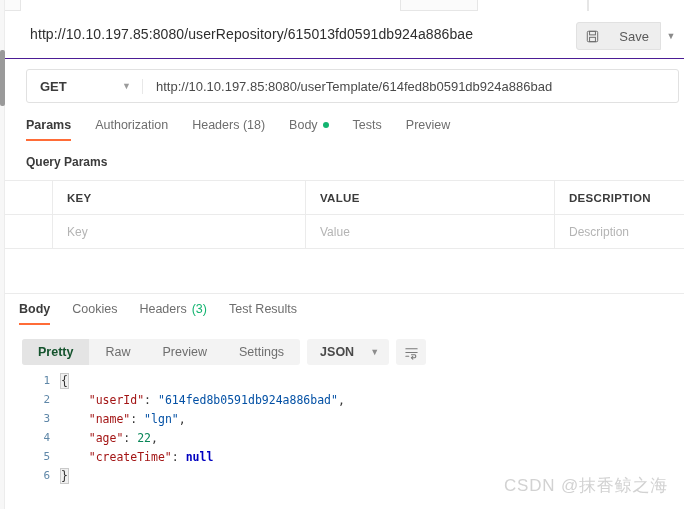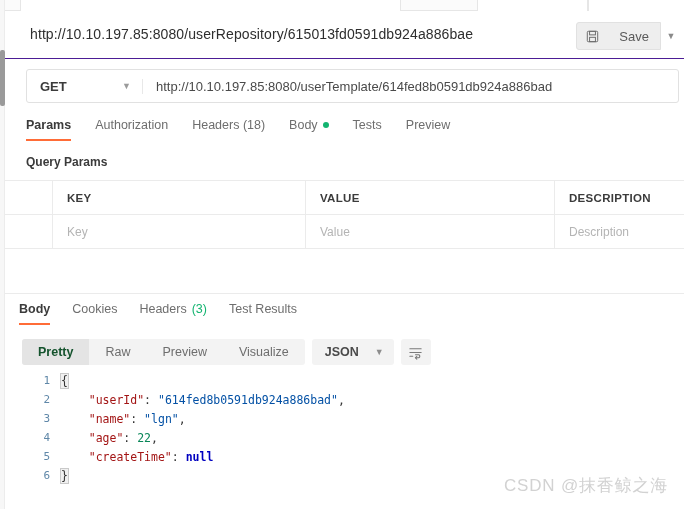--- a/index.html
+++ b/index.html
@@ -348,21 +348,21 @@
       <div class="seg-item active">
         <span>Pretty</span>
       </div>
       <div class="seg-item">
         <span>Raw</span>
       </div>
       <div class="seg-item">
         <span>Preview</span>
       </div>
       <div class="seg-item">
-        <span>Visualize</span>
+        <span>Settings</span>
       </div>
     </div>
 
     <div class="jsonsel">
       <span>JSON</span>
       <span class="caret">▼</span>
     </div>
 
     <div class="wrapbtn">
       <span>

